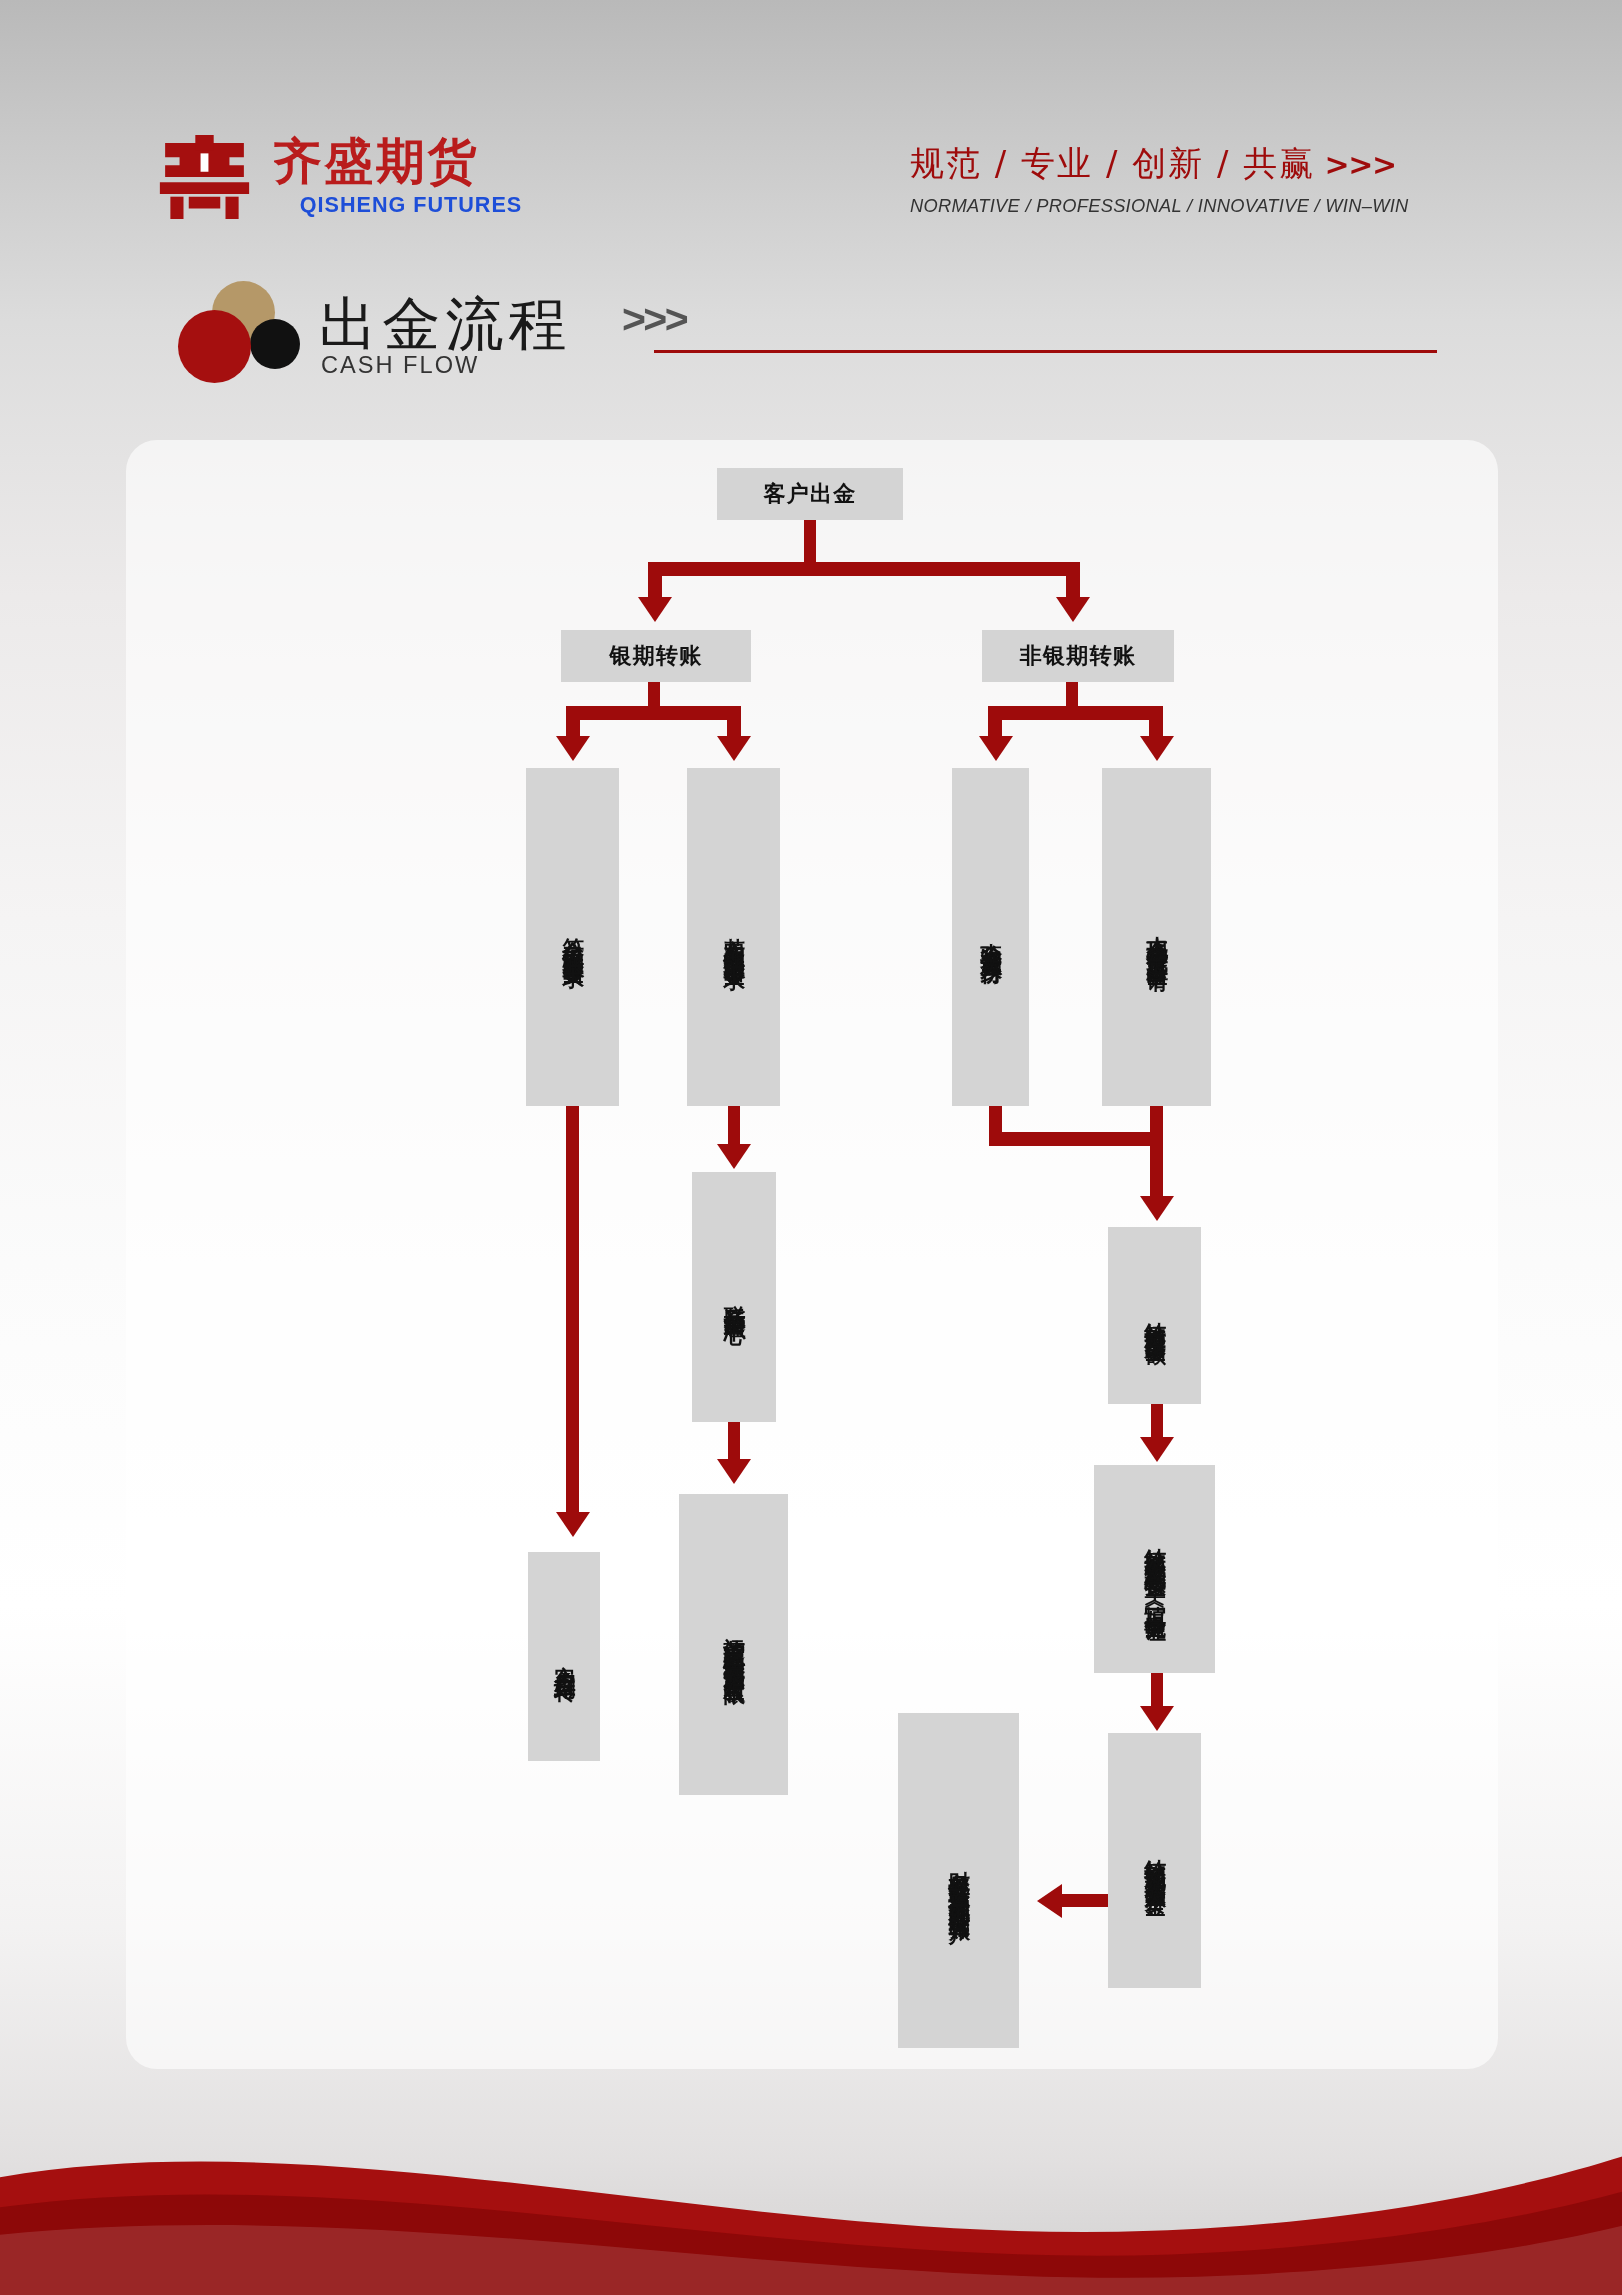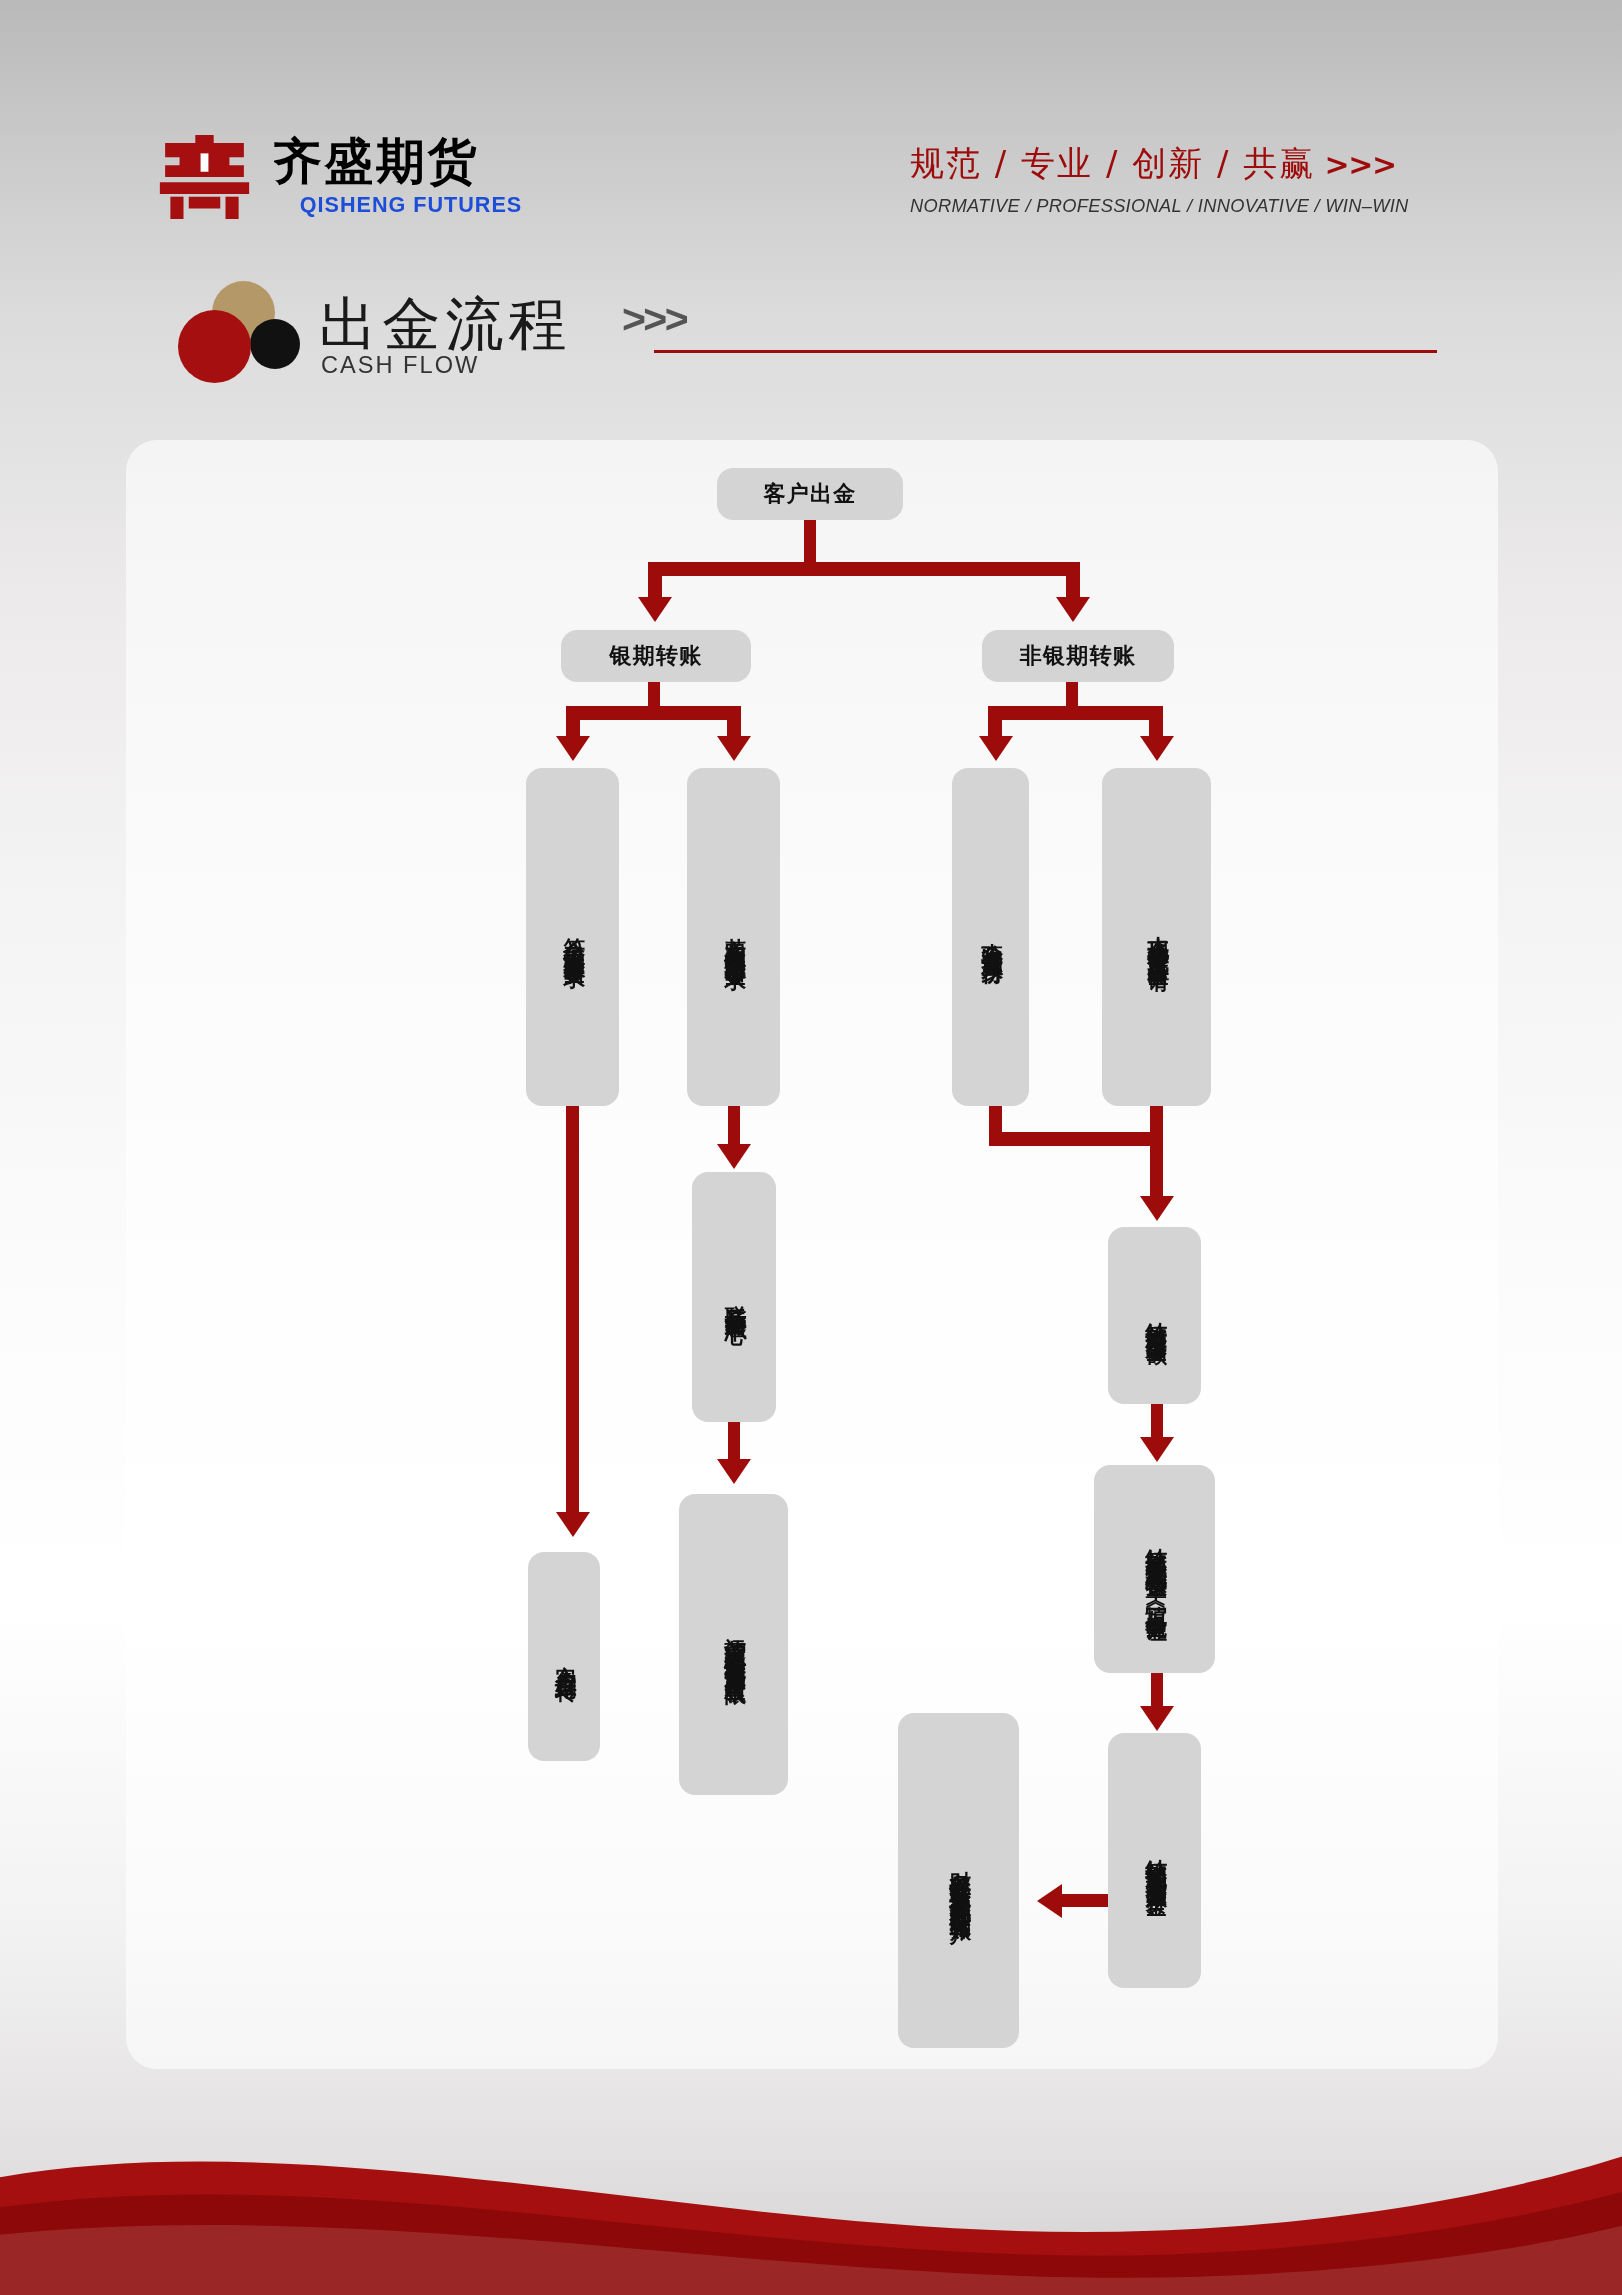--- a/index.html
+++ b/index.html
@@ -7,21 +7,21 @@
     width:1623px; height:2295px;
     font-family:"Liberation Sans", sans-serif;
     background:linear-gradient(180deg,#b9b9b9 0%,#c9c9c9 6%,#dcdcdc 14%,#eceaea 26%,#f5f4f4 40%,#fbfbfb 55%,#ffffff 70%,#f3f2f2 84%,#e2e0e0 94%,#d2d0d0 100%);
     position:relative; overflow:hidden;
   }
   
   .header { position:absolute; left:0; top:0; width:1623px; height:262px; }
   .logo-wrap { position:absolute; left:152px; top:131px; display:flex; align-items:center; }
   .logo-mark { width:105px; height:92px; position:relative; }
   .logo-text { margin-left:15.7px; }
-  .logo-cn { font-size:49px; font-weight:bold; color:#000000; letter-spacing:2.6px; line-height:1.05; font-family:"DejaVu Sans", sans-serif; }
+  .logo-cn { font-size:49px; font-weight:bold; color:#b91c1c; letter-spacing:2.6px; line-height:1.05; font-family:"DejaVu Sans", sans-serif; }
   .logo-en { font-size:21.6px; font-weight:bold; color:#1d4ed8; letter-spacing:1px; margin-top:3.9px;margin-left:27px; }
   .slogan-wrap { position:absolute; left:910px; top:141px; }
   .slogan-cn { font-size:34px; color:#9e0b0b; letter-spacing:2px; font-family:"DejaVu Sans", sans-serif; }
   .slogan-arrows { color:#9e0b0b; font-weight:bold; letter-spacing:-1.3px; margin-left:9.2px; font-size:30px; }
   .slogan-en { font-size:18.3px; color:#333; font-style:italic; margin-top:7.9px; letter-spacing:0.3px; }
 
   
   .title-dots { position:absolute; left:178px; top:281px; width:124px; height:98px; }
   .dot-tan { position:absolute; left:34px; top:0px; width:63px; height:63px; border-radius:50%; background:#b59868; }
   .dot-black { position:absolute; left:72px; top:38px; width:50px; height:50px; border-radius:50%; background:#111; }
@@ -31,21 +31,21 @@
   .title-en { position:absolute; left:321px; top:352px; font-size:23.6px; color:#333; letter-spacing:2px; }
   .title-rule { position:absolute; left:654px; top:350px; width:783px; height:2.6px; background:#9e0b0b; }
 
   
   .card { position:absolute; left:126px; top:440px; width:1372px; height:1629px; background:rgba(255,255,255,0.62); border-radius:31px; }
 
   
   .wave { position:absolute; left:0; bottom:0; width:1623px; height:216px; overflow:hidden; }
 
   
-  .node { position:absolute; background:#d4d4d4; color:#111; display:flex; align-items:center; justify-content:center; text-align:center; font-family:Liberation Mono, monospace; font-weight:bold;border-radius:16px; }
+  .node { position:absolute; background:#d4d4d4; color:#111; display:flex; align-items:center; justify-content:center; text-align:center; font-family:Liberation Sans, sans-serif; font-weight:bold; }
   .node.h { font-size:22px; letter-spacing:1.3px; }
   .node.v { writing-mode:vertical-rl; text-orientation:upright; font-size:21.6px; letter-spacing:2.6px; line-height:1.32; }
   .conn { position:absolute; background:#9e0b0b; }
   .arrow { position:absolute; width:0; height:0; }
   .arrow-down { border-left:17px solid transparent; border-right:17px solid transparent; border-top:25px solid #9e0b0b; }
   .arrow-left { border-top:17px solid transparent; border-bottom:17px solid transparent; border-right:25px solid #9e0b0b; }
 </style>
 </head>
 <body>
 

